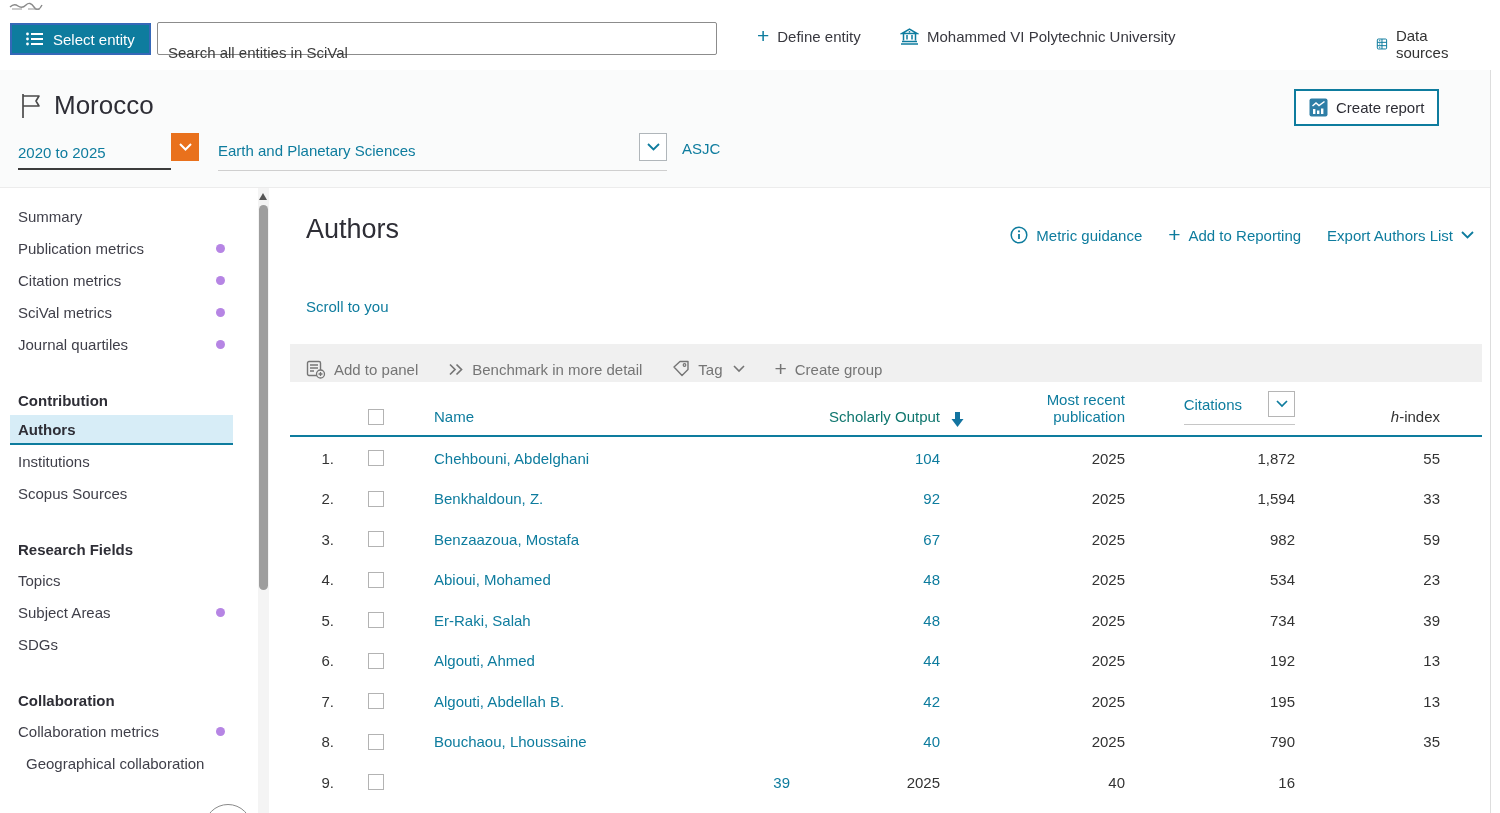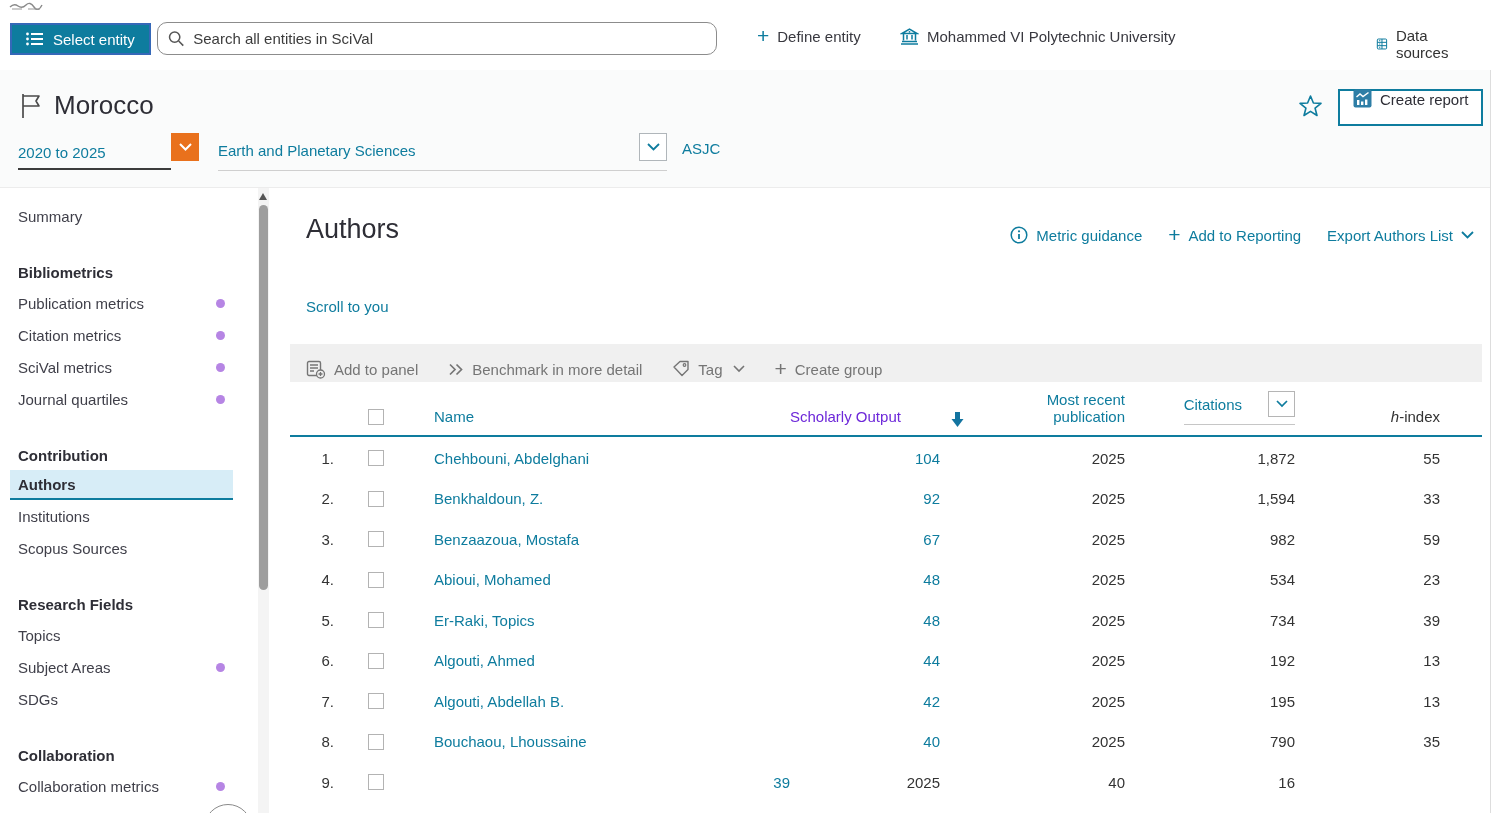--- a/index.html
+++ b/index.html
@@ -7,34 +7,34 @@
   body { font-family:"Liberation Sans","DejaVu Sans",sans-serif; color:#333; }
   #app { position:relative; width:1500px; height:813px; overflow:hidden; background:#fff; }
   a, .link { color:#0e7c9e; text-decoration:none; cursor:pointer; }
 
   
   .topbar { position:absolute; left:0; top:0; width:1325px; height:70px; background:#fff; }
   .logo-frag { position:absolute; left:8px; top:0; }
   .btn-select { position:absolute; left:10px; top:23px; height:32px; display:flex; align-items:center; gap:9px;
     background:#0e7c9e; color:#fff; border:2px solid #3568b8; padding:0 14px; font-size:15px; cursor:pointer; }
   .searchbox { position:absolute; left:157px; top:22px; width:560px; height:33px; border:1px solid #8c8c8c;
-    border-radius:10px; background:#fff; display:flex; align-items:center; padding:12px 10px; gap:9px; }
+    border-radius:2px; background:#fff; display:flex; align-items:center; padding:12px 10px; gap:9px;flex-direction:column; }
   .searchbox input { border:none; outline:none; font-size:15px; color:#333; width:100%; font-family:inherit; background:transparent; }
   .searchbox input::placeholder { color:#3c3c3c; opacity:1; }
   .top-link { position:absolute; top:27px; display:flex; align-items:center; gap:8px; font-size:15px; cursor:pointer; }
   .top-link .txt-dark { color:#38383f; }
   .plus-glyph { color:#0e7c9e; font-size:21px; font-weight:400; line-height:18px; }
 
   
   .band { position:absolute; left:0; top:70px; width:1490px; height:118px; background:#fafbfb; border-bottom:1px solid #ececec; }
   .entity-title { position:absolute; left:20px; top:20px; display:flex; align-items:center; gap:12px; }
   .entity-title h1 { font-size:26px; font-weight:500; color:#2e2e36; }
   .star-btn { position:absolute; left:1298px; top:24px; cursor:pointer; }
-  .btn-report { position:absolute; left:1338px; top:19px; height:37px; display:flex; align-items:flex-end; gap:8px;
-    background:#fff; border:2px solid #0e7c9e; padding:16px 13px; font-size:15px; color:#2e2e36; cursor:pointer; }
+  .btn-report { position:absolute; left:1294px; top:19px; height:37px; display:flex; align-items:center; gap:8px;
+    background:#fff; border:2px solid #0e7c9e; padding:0 13px; font-size:15px; color:#2e2e36; cursor:pointer; }
   .filters { position:absolute; left:18px; top:63px; display:flex; align-items:flex-start; }
   .yr-wrap { display:flex; flex-direction:column; }
   .yr-row { display:flex; align-items:flex-end;gap:28px; }
   .yr-label { font-size:15px; color:#0e7c9e; width:125px; padding-top:7px; cursor:pointer; }
   .dd-orange { width:28px; height:28px; background:#e9711c; display:flex; align-items:center; justify-content:center; cursor:pointer; }
   .yr-underline { width:153px; height:0; border-bottom:2px solid #3c3c3c; margin-top:7px; }
   .subj-wrap { margin-left:19px; display:flex; flex-direction:column; }
   .subj-row { display:flex; align-items:center; }
   .subj-label { font-size:15px; color:#0e7c9e; width:421px; padding-top:7px; cursor:pointer; }
   .dd-box { width:28px; height:28px; border:1px solid #b0b6ba; background:#fff; display:flex; align-items:center; justify-content:center; cursor:pointer; }
@@ -63,21 +63,21 @@
   .desc .pipe { color:#8a8a8a; margin-left:10px; }
   .scroll-link { position:absolute; left:16px; top:110px; font-size:15px; }
   .toolbar { position:absolute; left:0; top:156px; width:1192px; height:38px; background:#f0f0f0; display:flex; align-items:center; gap:30px; padding:0 16px; }
   .tb-item { display:flex; align-items:center; gap:8px; font-size:15px; color:#757575; cursor:pointer;margin-top:12px; }
   .tb-item .chev { margin-left:2px; }
 
   .grid { display:grid; grid-template-columns:44px 84px 1fr 150px 185px 170px 145px 42px; align-items:center; }
   .thead { position:absolute; left:0; top:202px; width:1192px; height:47px; border-bottom:2px solid #0e7c9e; align-items:end; }
   .thead > div { padding-bottom:10px; font-size:15px; }
   .th-name { color:#0e7c9e; padding-left:16px; cursor:pointer; }
-  .th-so { color:#6d28d9; text-align:left; position:relative; }
+  .th-so { color:#0f766e; text-align:right; position:relative; }
   .th-so .sort { position:absolute; right:-24px; bottom:8px; }
   .th-year { color:#0e7c9e; text-align:right; cursor:pointer; }
   .th-year span { display:inline-block; width:102px; line-height:1.15; text-align:right; }
   .th-cit { justify-self:end; cursor:pointer; }
   .cit-inner { display:flex; align-items:center; gap:26px; border-bottom:1px solid #c6c6c6; padding-bottom:7px;justify-content:flex-end; }
   .cit-inner .cit-label { color:#0e7c9e; }
   .cit-select { width:27px; height:26px; border:1px solid #b5b5b5; background:#fff; display:flex; align-items:center; justify-content:center; }
   .th-h { color:#333; text-align:right; }
   .th-h i { font-style:italic; }
 
@@ -198,21 +198,20 @@
 
       <span class="asjc">ASJC</span>
     </div>
   </div>
 
   <div class="sidebar">
     <div class="nav" id="nav-list">
         <div class="nav-item">
           <span>Summary</span>
         </div>
-        <div class="nav-header"><span>Bibliometrics</span></div>
         <div class="nav-item">
           <span>Publication metrics</span>
           <span class="dot"></span>
         </div>
         <div class="nav-item">
           <span>Citation metrics</span>
           <span class="dot"></span>
         </div>
         <div class="nav-item">
           <span>SciVal metrics</span>
@@ -396,21 +395,21 @@
           <div class="td-num">2025</div>
           <div class="td-num">534</div>
           <div class="td-num">23</div>
           <div></div>
         </div>
         <div class="grid trow">
           <div class="td-rank">5.</div>
           <div class="td-cb">
             <span class="cb"></span>
           </div>
-          <div class="td-name">Er-Raki, Topics</div>
+          <div class="td-name">Er-Raki, Salah</div>
           <div class="td-so">48</div>
           <div class="td-num">2025</div>
           <div class="td-num">734</div>
           <div class="td-num">39</div>
           <div></div>
         </div>
         <div class="grid trow">
           <div class="td-rank">6.</div>
           <div class="td-cb">
             <span class="cb"></span>

